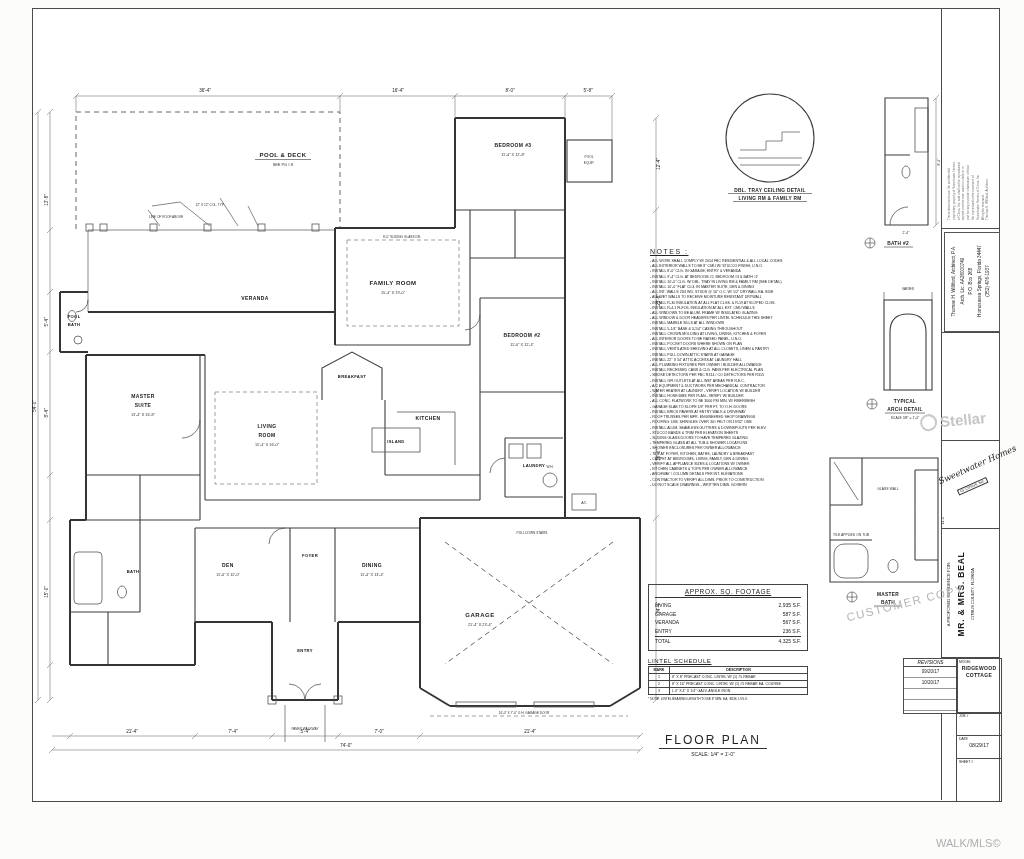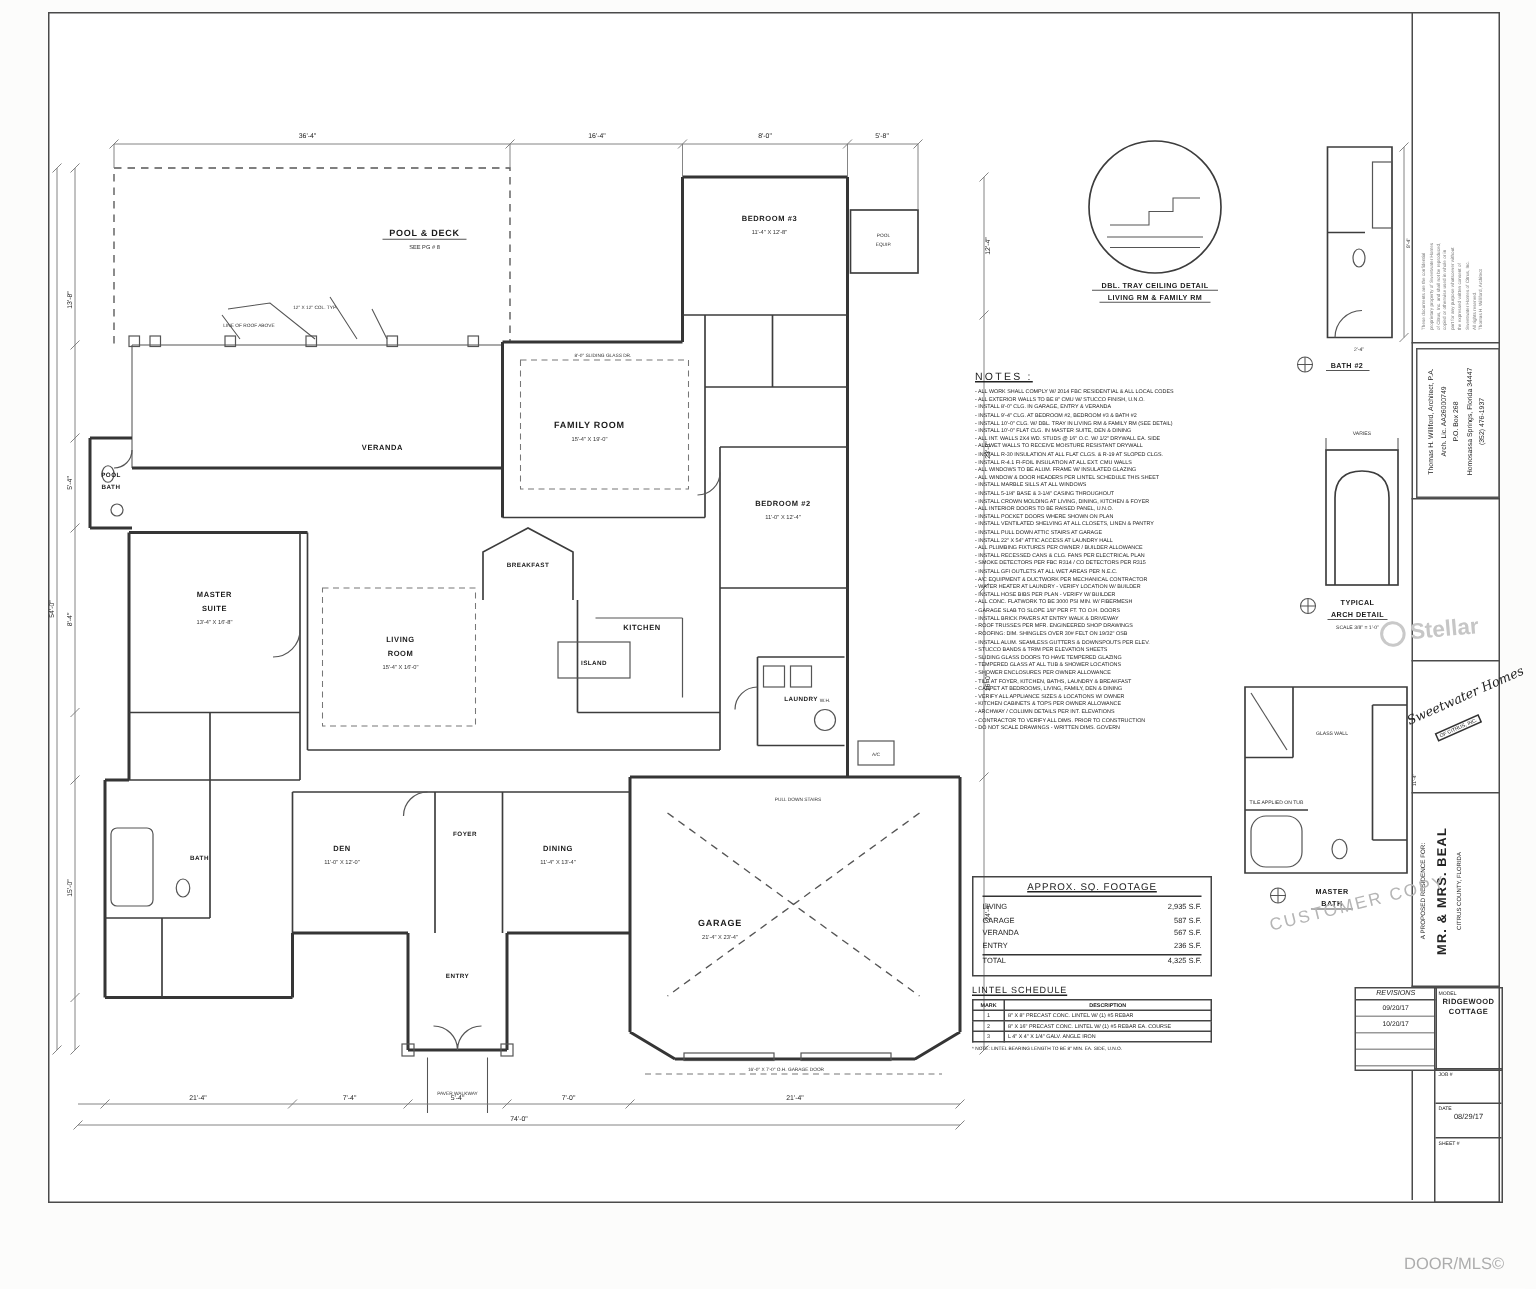--- a/index.html
+++ b/index.html
@@ -369,20 +369,24 @@
         </tr>
           <tr>
           <td class="mark">3</td>
           <td>L 4" X 4" X 1/4" GALV. ANGLE IRON</td>
         </tr>
         </tbody>
     </table>
     <div class="lintel-note">* NOTE: LINTEL BEARING LENGTH TO BE 8" MIN. EA. SIDE, U.N.O.</div>
   </div>
 
+  <div class="abs fp-title">
+    <div class="t">FLOOR PLAN</div>
+    <div class="s">SCALE: 1/4" = 1'-0"</div>
+  </div>
 
   <div class="abs strip"></div>
   <div class="tb-line" style="top:228px"></div>
   <div class="tb-line" style="top:332px"></div>
   <div class="tb-line" style="top:440px"></div>
   <div class="tb-line" style="top:528px"></div>
   <div class="tb-line" style="top:657px"></div>
   <div class="tb-line" style="top:712px"></div>
 
   <div class="vrot fineprint">
@@ -449,14 +453,14 @@
     <div class="tb-row">
       <div class="tb-label">SHEET #</div>
     </div>
   </div>
 
   <div class="abs wm-stellar">
     <div class="wm-ring"></div>
     <span>Stellar</span>
   </div>
   <div class="abs wm-cc">CUSTOMER COPY</div>
-  <div class="abs wm-racc">DOOR/MLS©</div>
+  <div class="abs wm-racc">WALK/MLS©</div>
 </div>
 
 </body></html>

